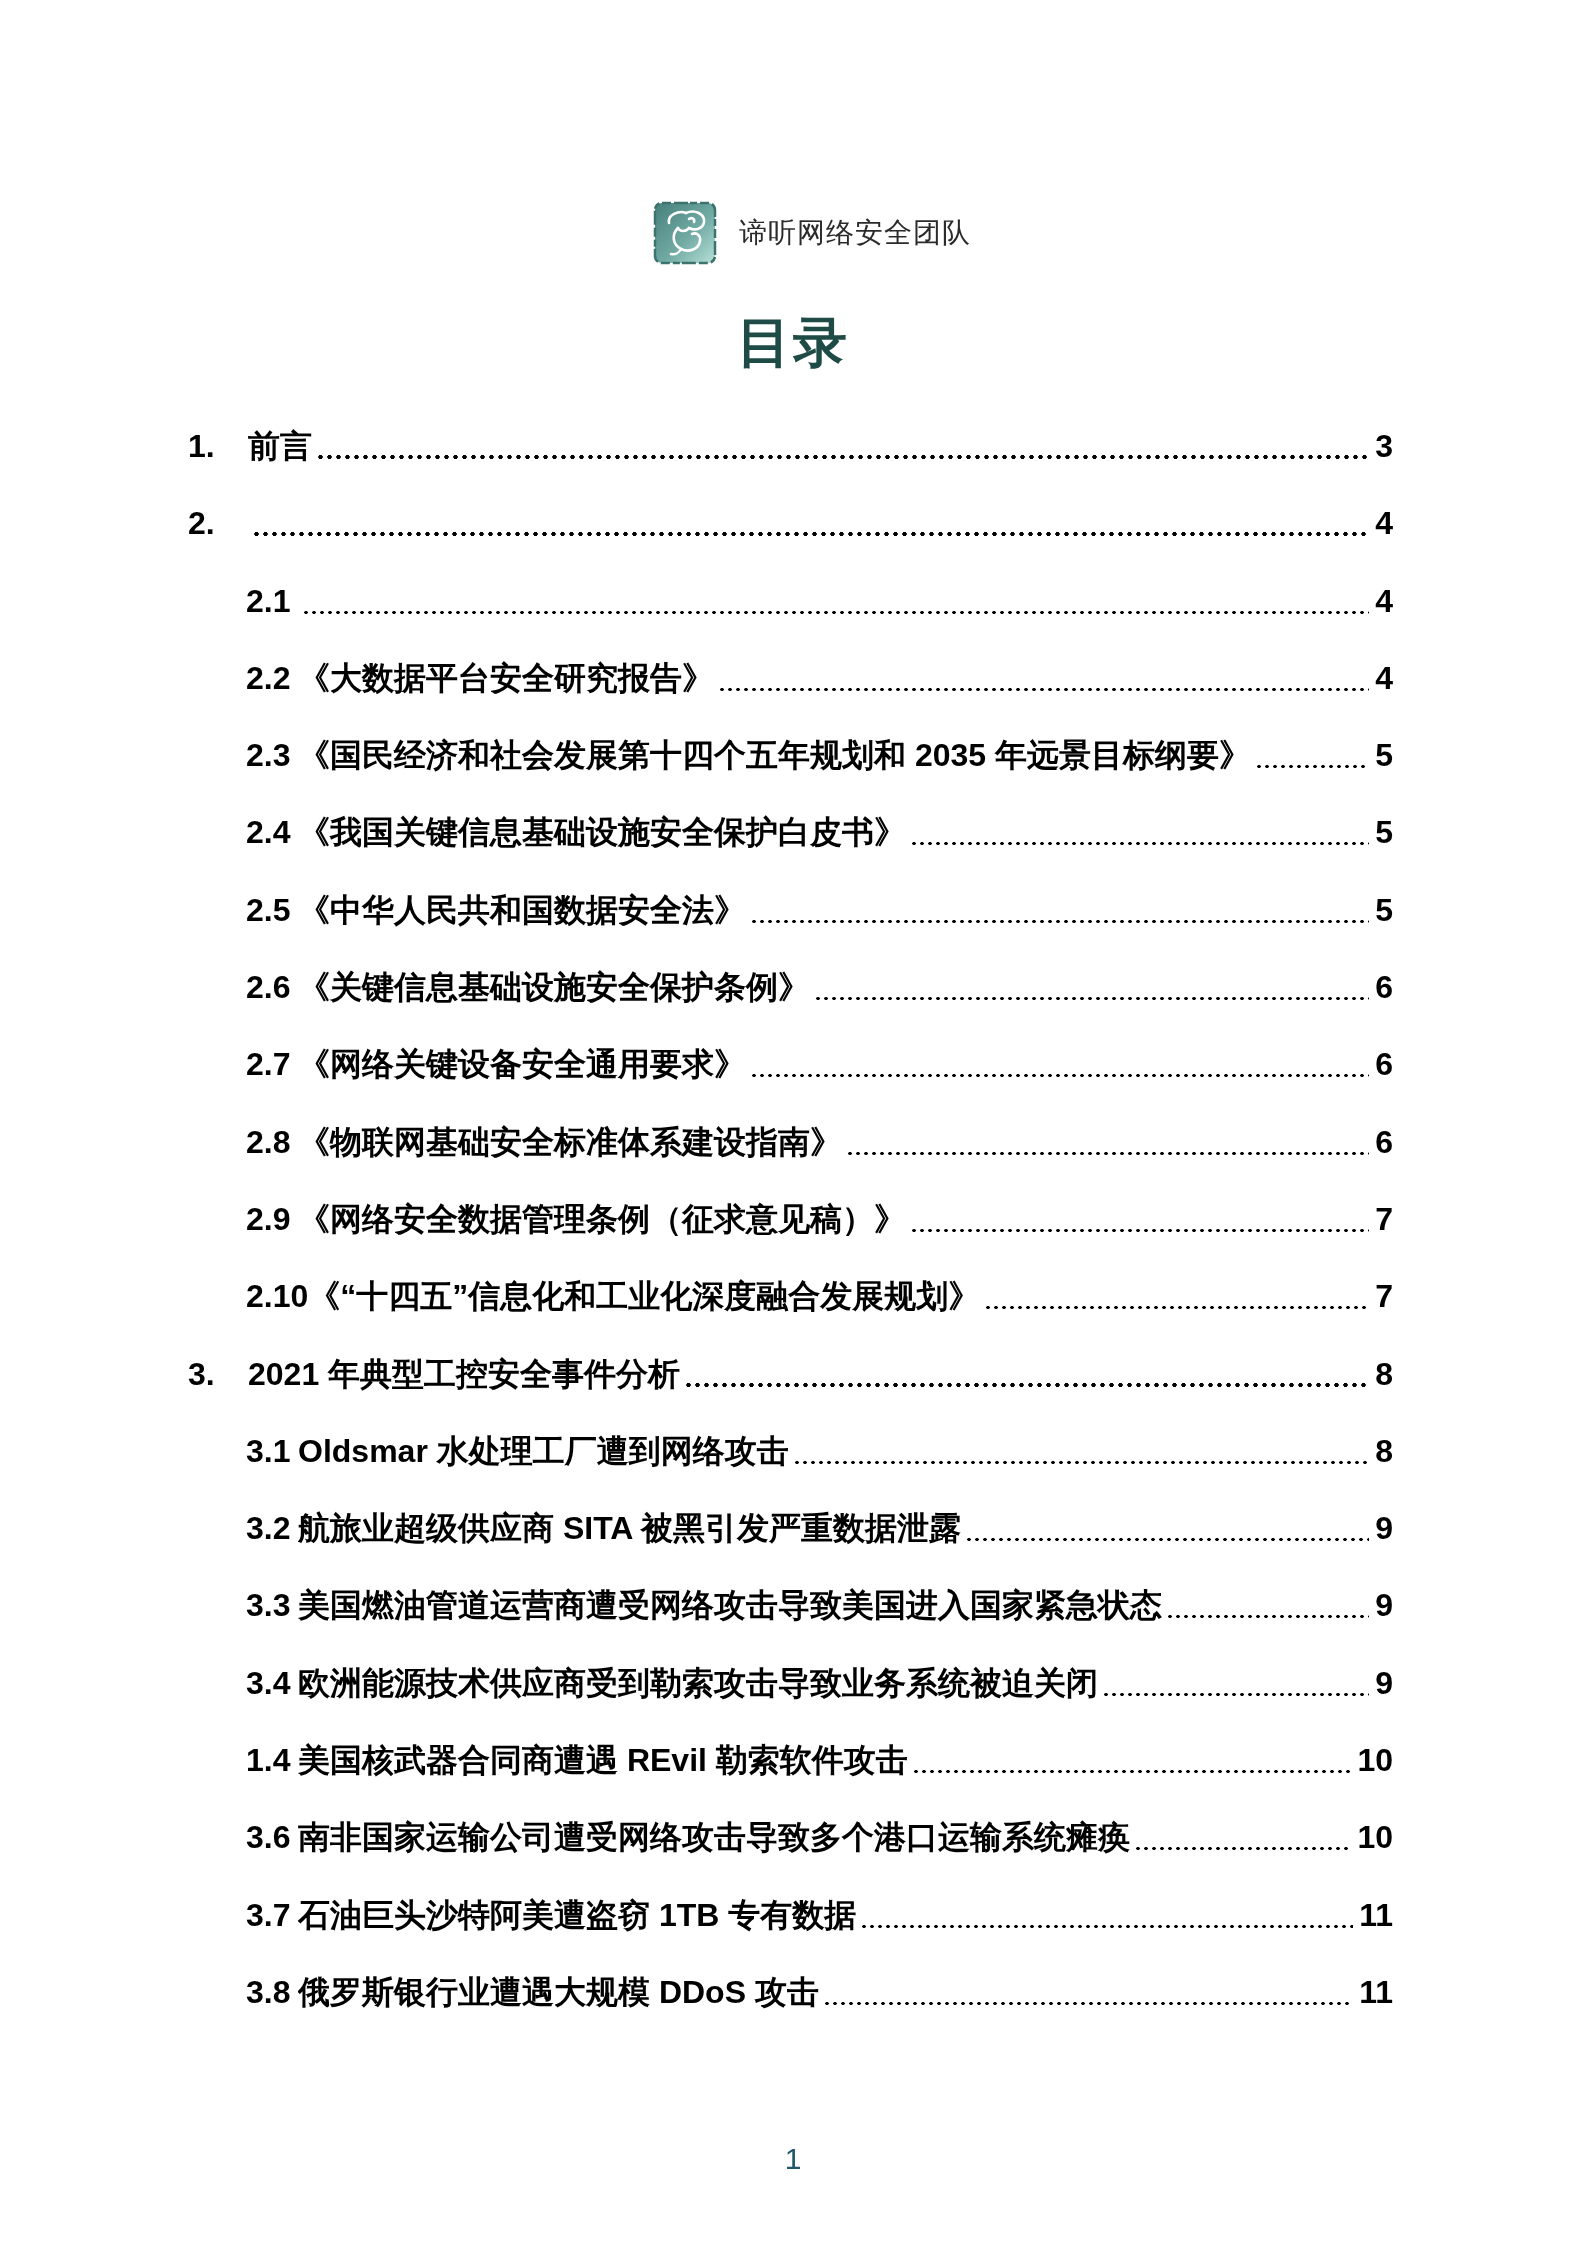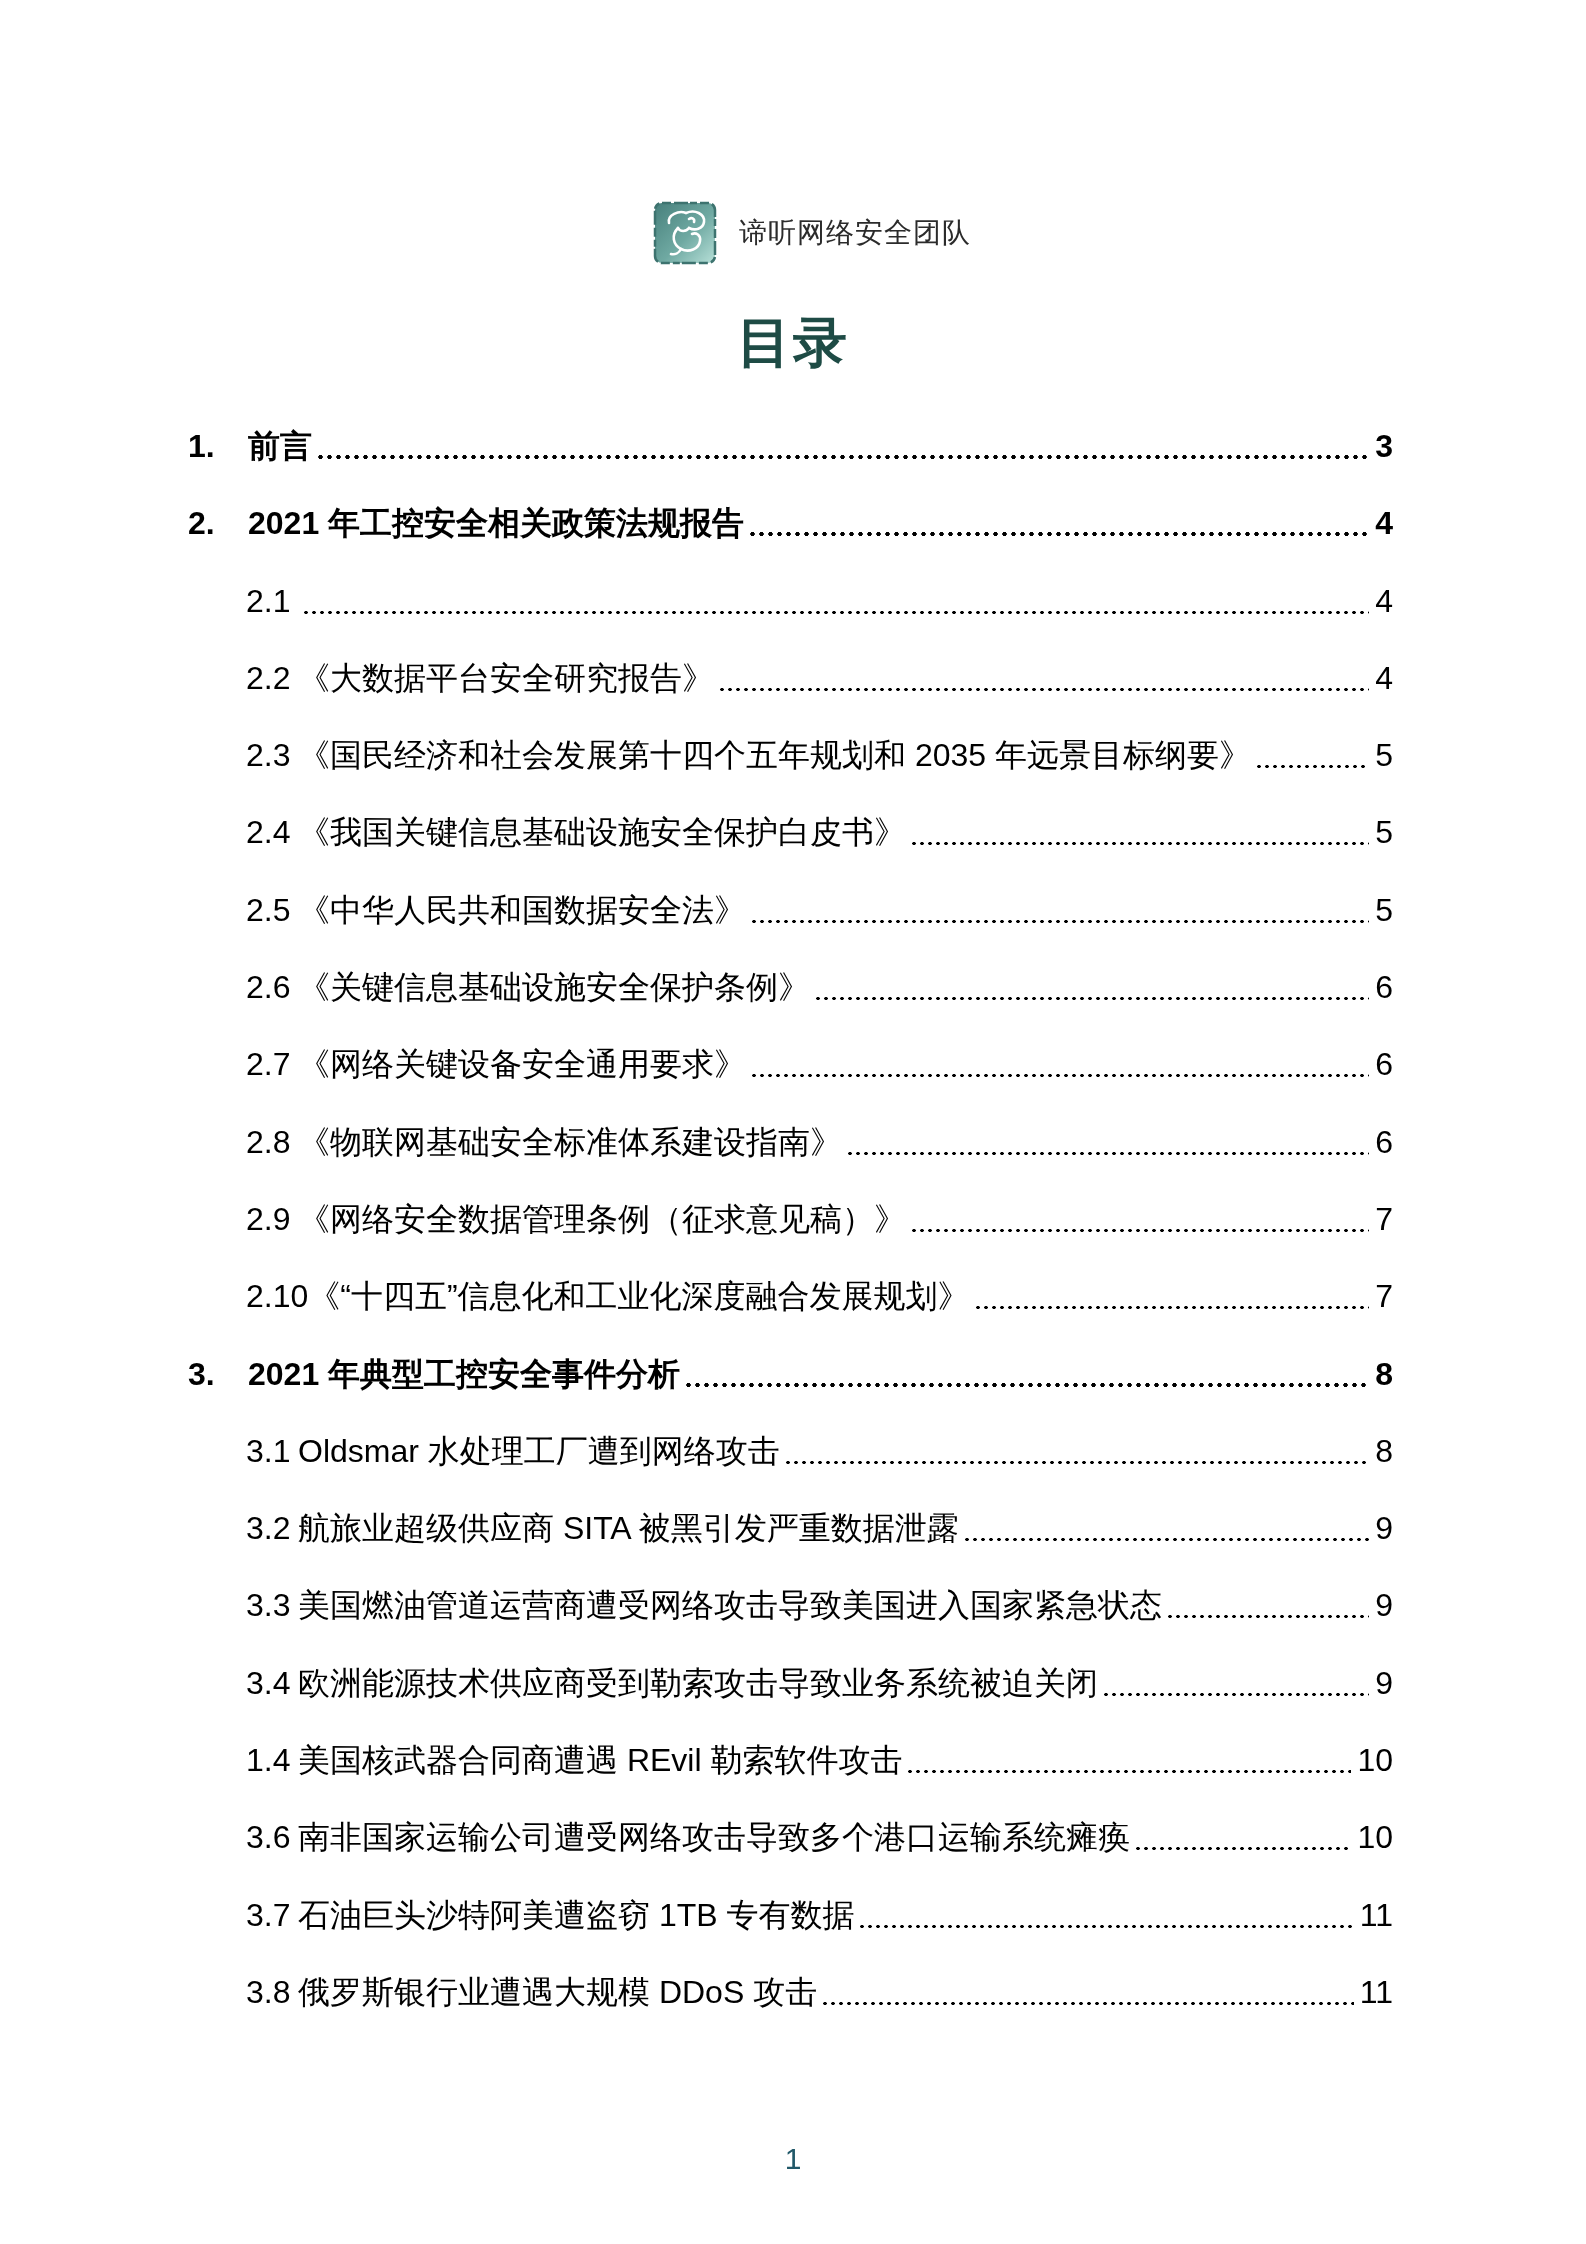--- a/index.html
+++ b/index.html
@@ -60,21 +60,21 @@
     align-items: flex-end;
     height: 44px;
     line-height: 44px;
     margin-bottom: 33.3px;
     font-size: 32px;
     white-space: nowrap;
     cursor: pointer;
   }
   .toc-row.level-1 { font-weight: 700; }
   .toc-row.level-1 .num { min-width: 60px; }
-  .toc-row.level-2 { padding-left: 58px; font-weight: 400; align-items: flex-end; }
+  .toc-row.level-2 { padding-left: 58px; font-weight: 700; align-items: flex-end; }
   .toc-row.level-2 .num { min-width: 52px; }
   .num { flex: 0 0 auto; }
   .label { flex: 0 1 auto; overflow: hidden; }
   .dots {
     flex: 1 1 auto;
     height: 5px;
     align-self: flex-end;
     margin: 0 6px 8px 4px;
     background-image: radial-gradient(circle, #000 1.6px, rgba(0,0,0,0) 1.9px);
     background-size: 8px 5px;
@@ -134,21 +134,20 @@
 
   <nav class="toc" id="toc-list">
       <div class="toc-row level-1">
       <span class="num">1.</span>
       <span class="label">前言</span>
       <span class="dots"></span>
       <span class="pagenum">3</span>
     </div>
       <div class="toc-row level-1">
       <span class="num">2.</span>
-      <span class="label">2021 年工控安全相关政策法规报告</span>
       <span class="dots"></span>
       <span class="pagenum">4</span>
     </div>
       <div class="toc-row level-2">
       <span class="num">2.1</span>
       <span class="dots"></span>
       <span class="pagenum">4</span>
     </div>
       <div class="toc-row level-2">
       <span class="num">2.2</span>

